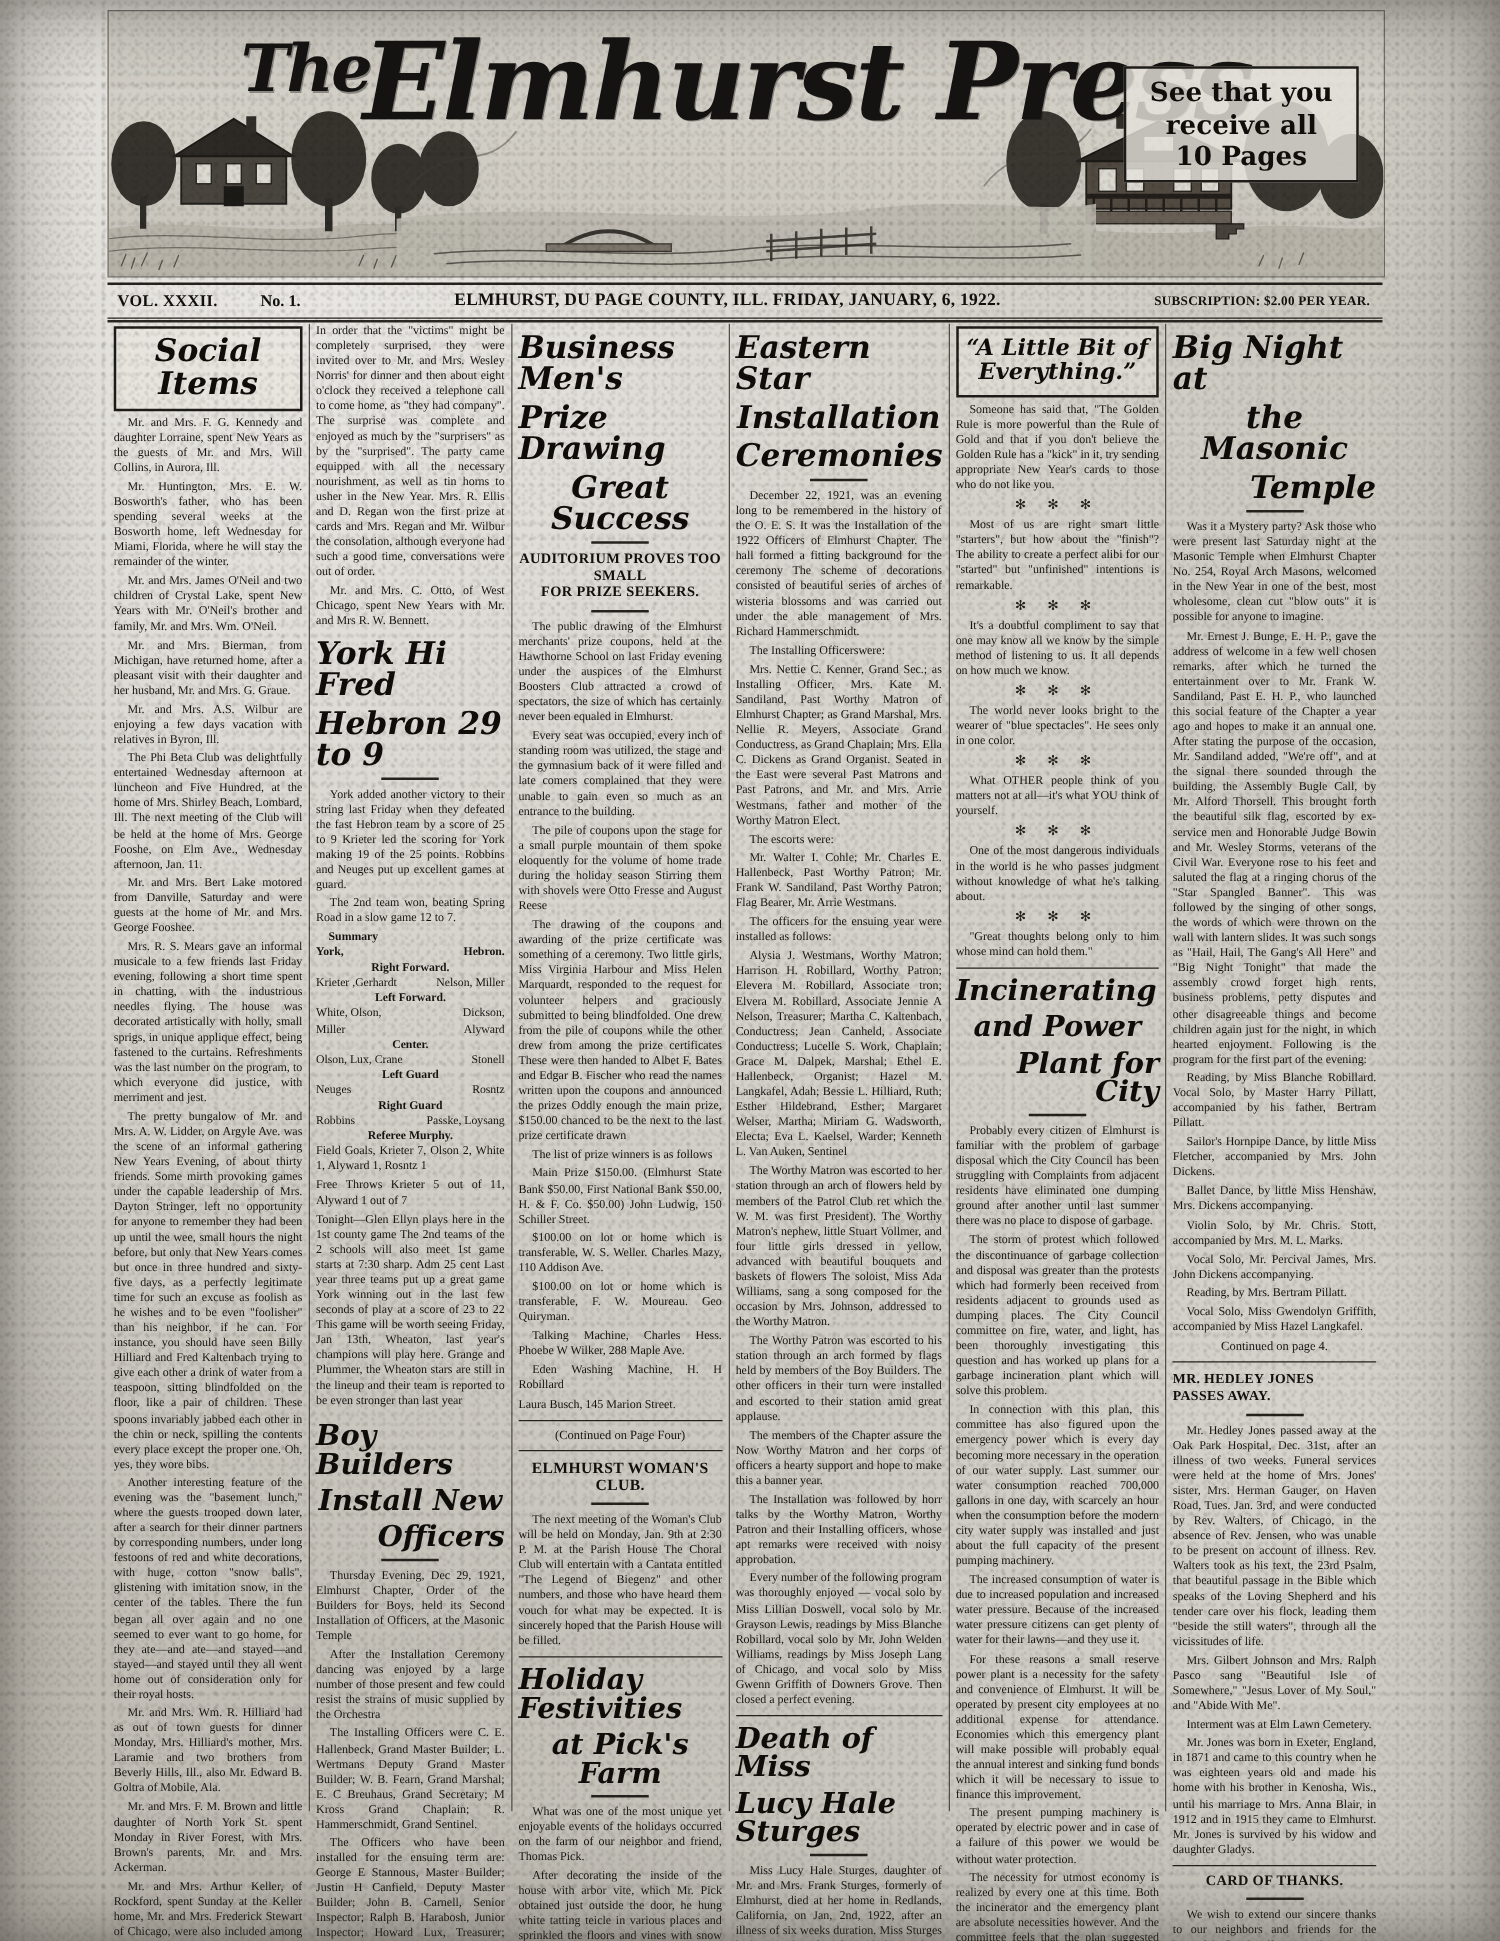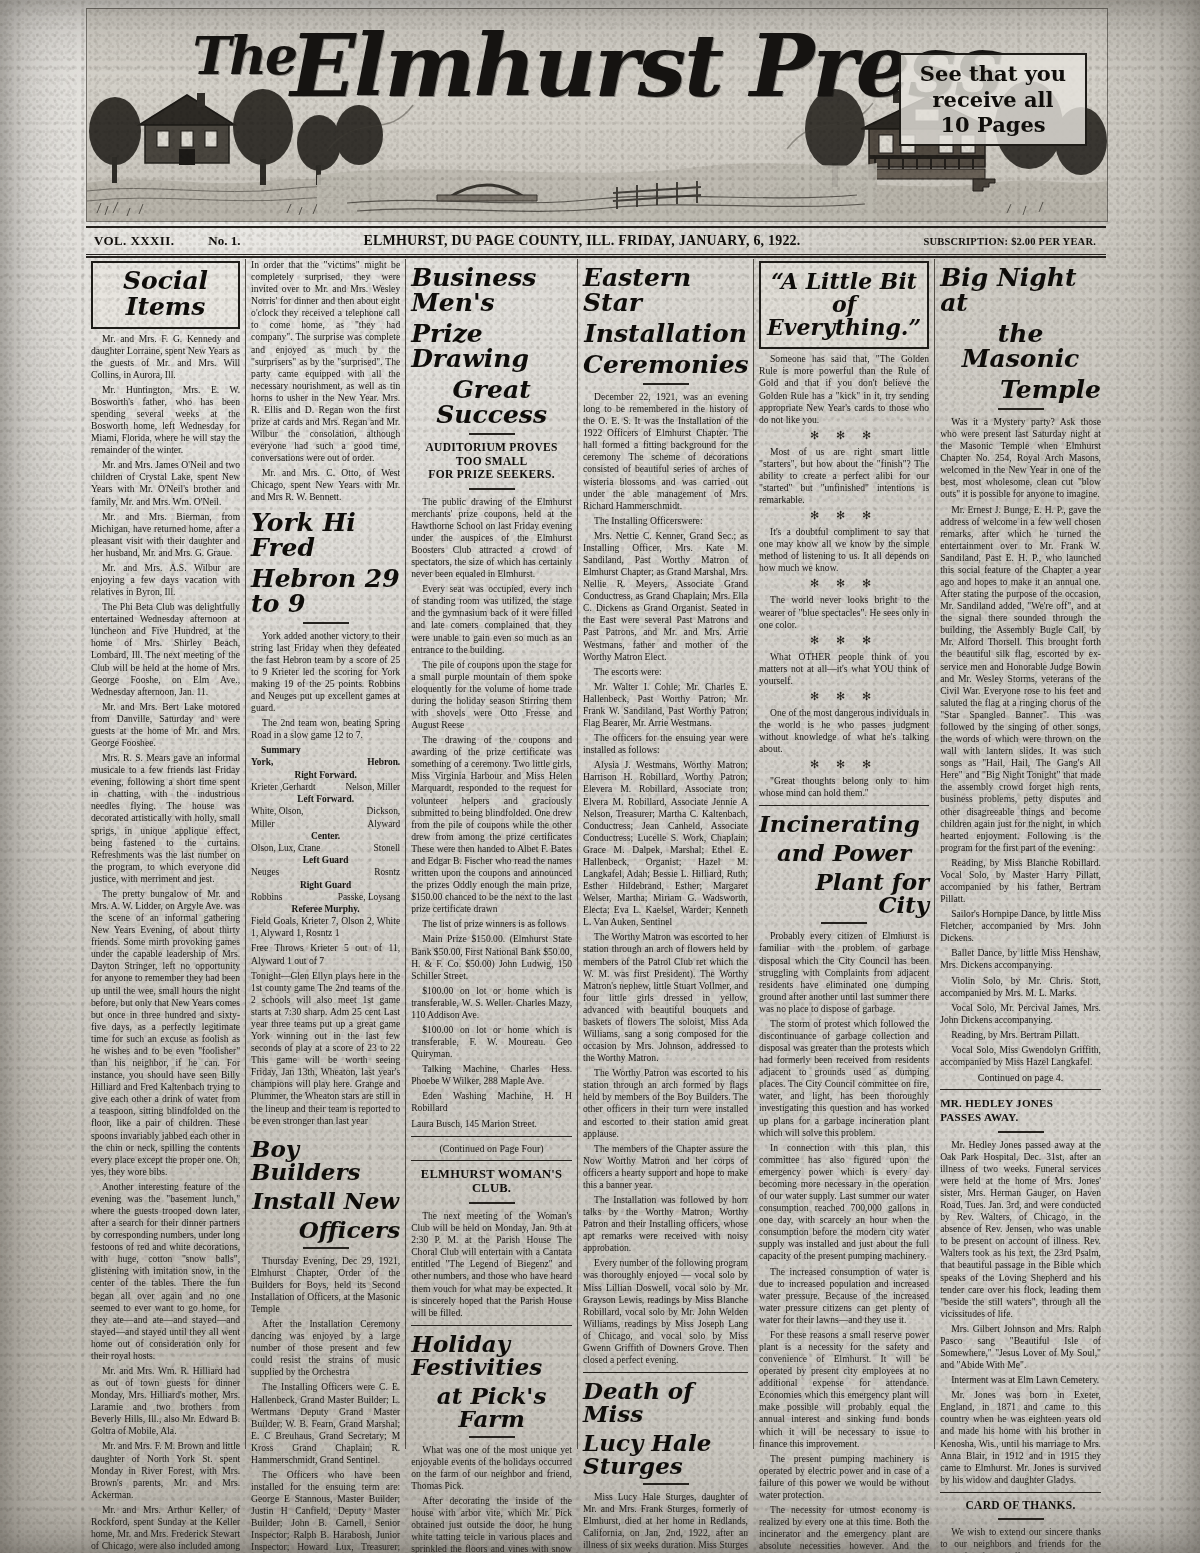--- a/index.html
+++ b/index.html
@@ -63,21 +63,21 @@
   .col.c3,.col.c5,.col.c6{width:178px;}
   
   .hd{font-family:"DejaVu Serif", serif;font-weight:bold;font-style:italic;
     color:#14110d;line-height:1.0;margin:6px 0 2px;}
   .hd.big{font-size:25px;}
   .hd.med{font-size:23px;}
   .hd.r1{text-align:left;}
   .hd.r2{text-align:center;}
   .hd.r3{text-align:right;}
   .boxhd{border:2px solid #23201a;padding:7px 6px 8px;margin:2px 0 4px;text-align:center;
-    font-family:"DejaVu Serif", serif;font-weight:bold;font-style:italic;font-size:22px;
+    font-family:"DejaVu Serif", serif;font-weight:bold;font-style:italic;font-size:18px;
     line-height:1.05;color:#14110d;background:rgba(230,226,216,.45);}
   .subhd{font-family:"Liberation Serif", serif;font-weight:bold;font-size:11.5px;
     text-align:center;line-height:1.18;letter-spacing:.3px;color:#17140f;margin:4px 0 2px;}
   .subhd.lft{text-align:left;}
   .subhd.ctr{text-align:center;}
   p.t{font-size:9.6px;line-height:1.26;text-align:justify;margin:0 0 3px;
     text-indent:11px;color:#1b1813;font-family:"Liberation Serif", serif;}
   p.t.ni{text-indent:0;}
   .dash{width:46px;height:0;border-top:2px solid #2a261f;margin:6px auto 6px;}
   .rulefull{height:0;border-top:1px solid #2a261f;margin:6px 0;}

